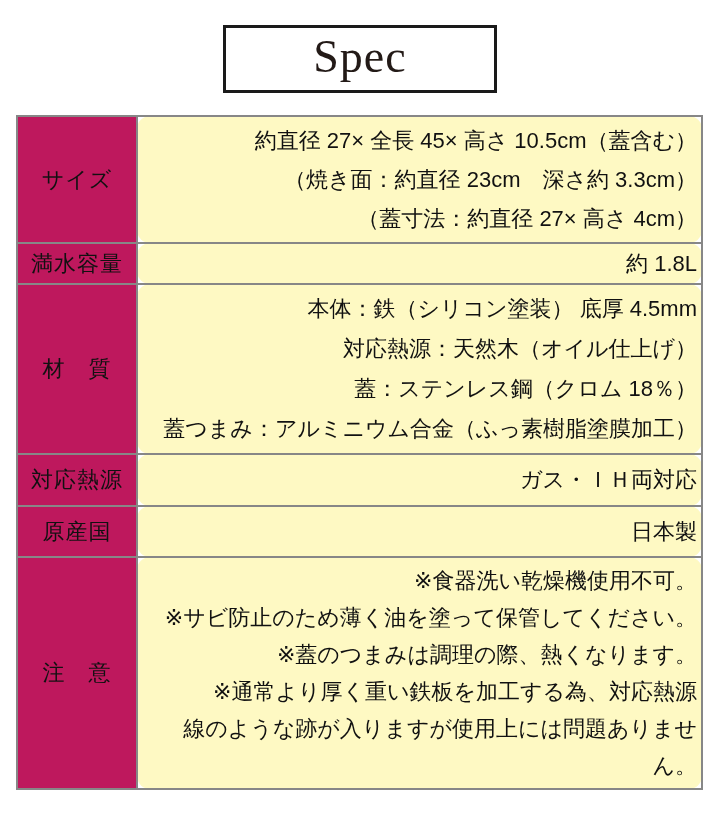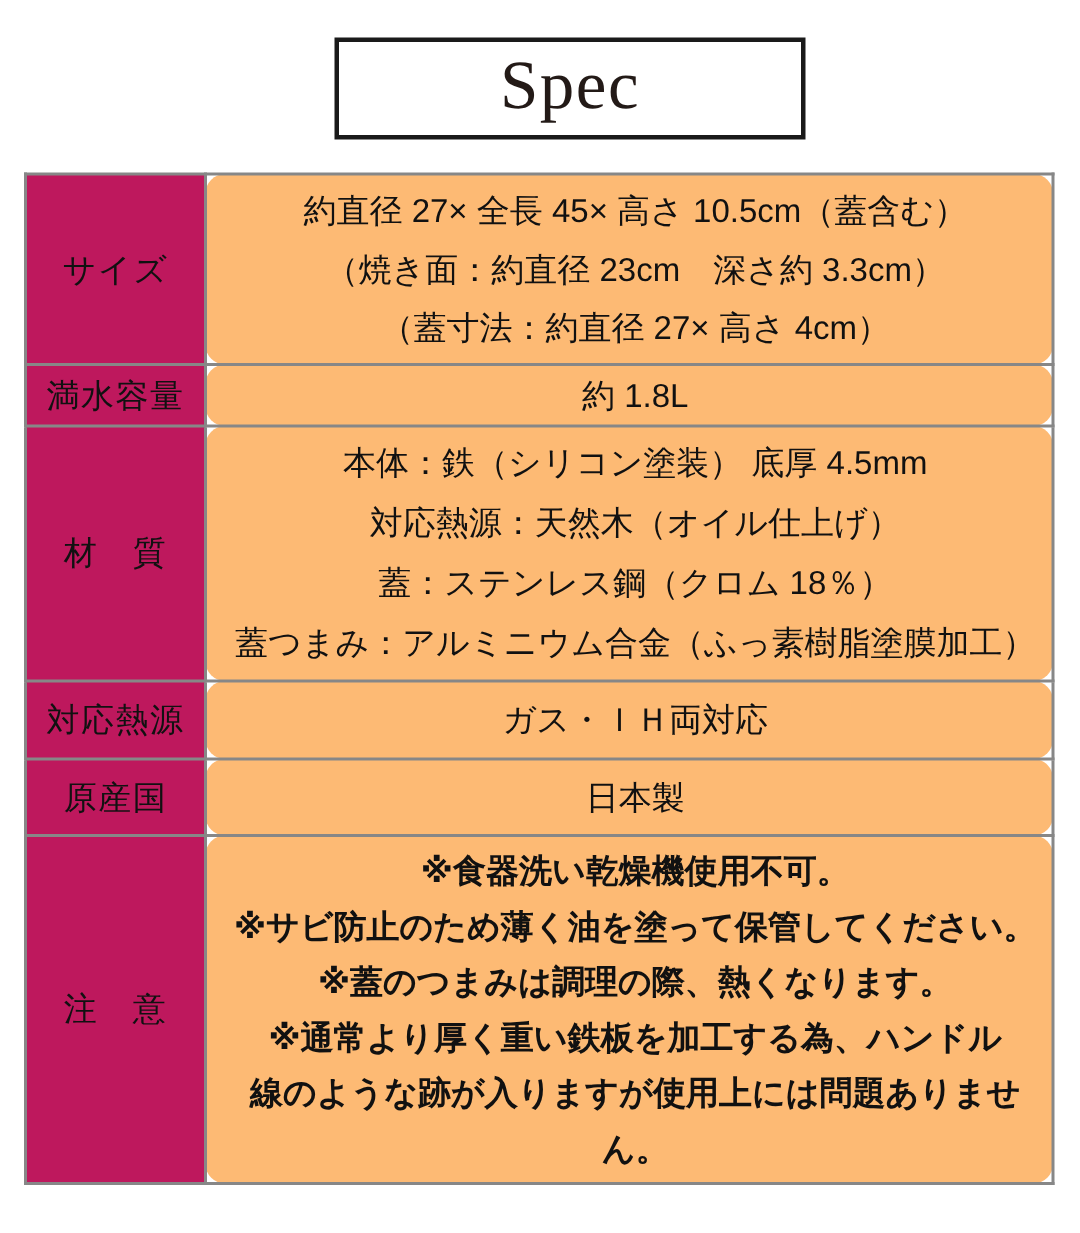--- a/index.html
+++ b/index.html
@@ -13,21 +13,21 @@
     height: 822px;
     background: #ffffff;
     font-family: "Liberation Sans", "DejaVu Sans", sans-serif;
     color: #111111;
     overflow: hidden;
   }
   .title-box {
     position: absolute;
     left: 223px;
     top: 25px;
-    width: 314px;
+    width: 274px;
     height: 68px;
     border: 3px solid #1a1a1a;
     box-sizing: border-box;
     display: flex;
     align-items: center;
     justify-content: center;
   }
   .title-text {
     font-family: "Liberation Serif", "DejaVu Serif", serif;
     font-size: 46px;
@@ -53,36 +53,36 @@
   }
   table.spec-table th {
     width: 120px;
     background: #be185d;
     text-align: center;
     vertical-align: middle;
     padding: 0 4px;
     letter-spacing: 1px;
   }
   table.spec-table td {
-    background: #fdba74;
-    text-align: center;
+    background: #fef9c3;
+    text-align: right;
     vertical-align: middle;
     padding: 4px 4px 4px 12px;
     border-radius: 13px;
   }
   .row-size    { height: 120px; }
   .row-weight  { height: 52px;  }
   .row-volume  { height: 41px;  }
   .row-material{ height: 165px; }
   .row-heat    { height: 52px;  }
   .row-origin  { height: 51px; font-family: Liberation Mono, monospace;  }
   .row-caution { height: 191px; }
   .row-size td .line     { line-height: 39px; }
   .row-material td .line { line-height: 40px; }
-  .row-caution td .line  { line-height: 37px; font-weight: bold; }
+  .row-caution td .line  { line-height: 37px; }
   .line {
     white-space: normal;
   }
 </style>
 </head>
 <body>
 
 <div class="page">
 
   <div class="title-box">
@@ -125,20 +125,20 @@
         <td>
           <div class="line">日本製</div>
         </td>
       </tr>
       <tr class="row-caution">
         <th>注　意</th>
         <td>
           <div class="line">※食器洗い乾燥機使用不可。</div>
           <div class="line">※サビ防止のため薄く油を塗って保管してください。</div>
           <div class="line">※蓋のつまみは調理の際、熱くなります。</div>
-          <div class="line">※通常より厚く重い鉄板を加工する為、ハンドル</div>
+          <div class="line">※通常より厚く重い鉄板を加工する為、対応熱源</div>
           <div class="line">線のような跡が入りますが使用上には問題ありません。</div>
         </td>
       </tr>
     </tbody>
   </table>
 
 </div>
 
 </body></html>

